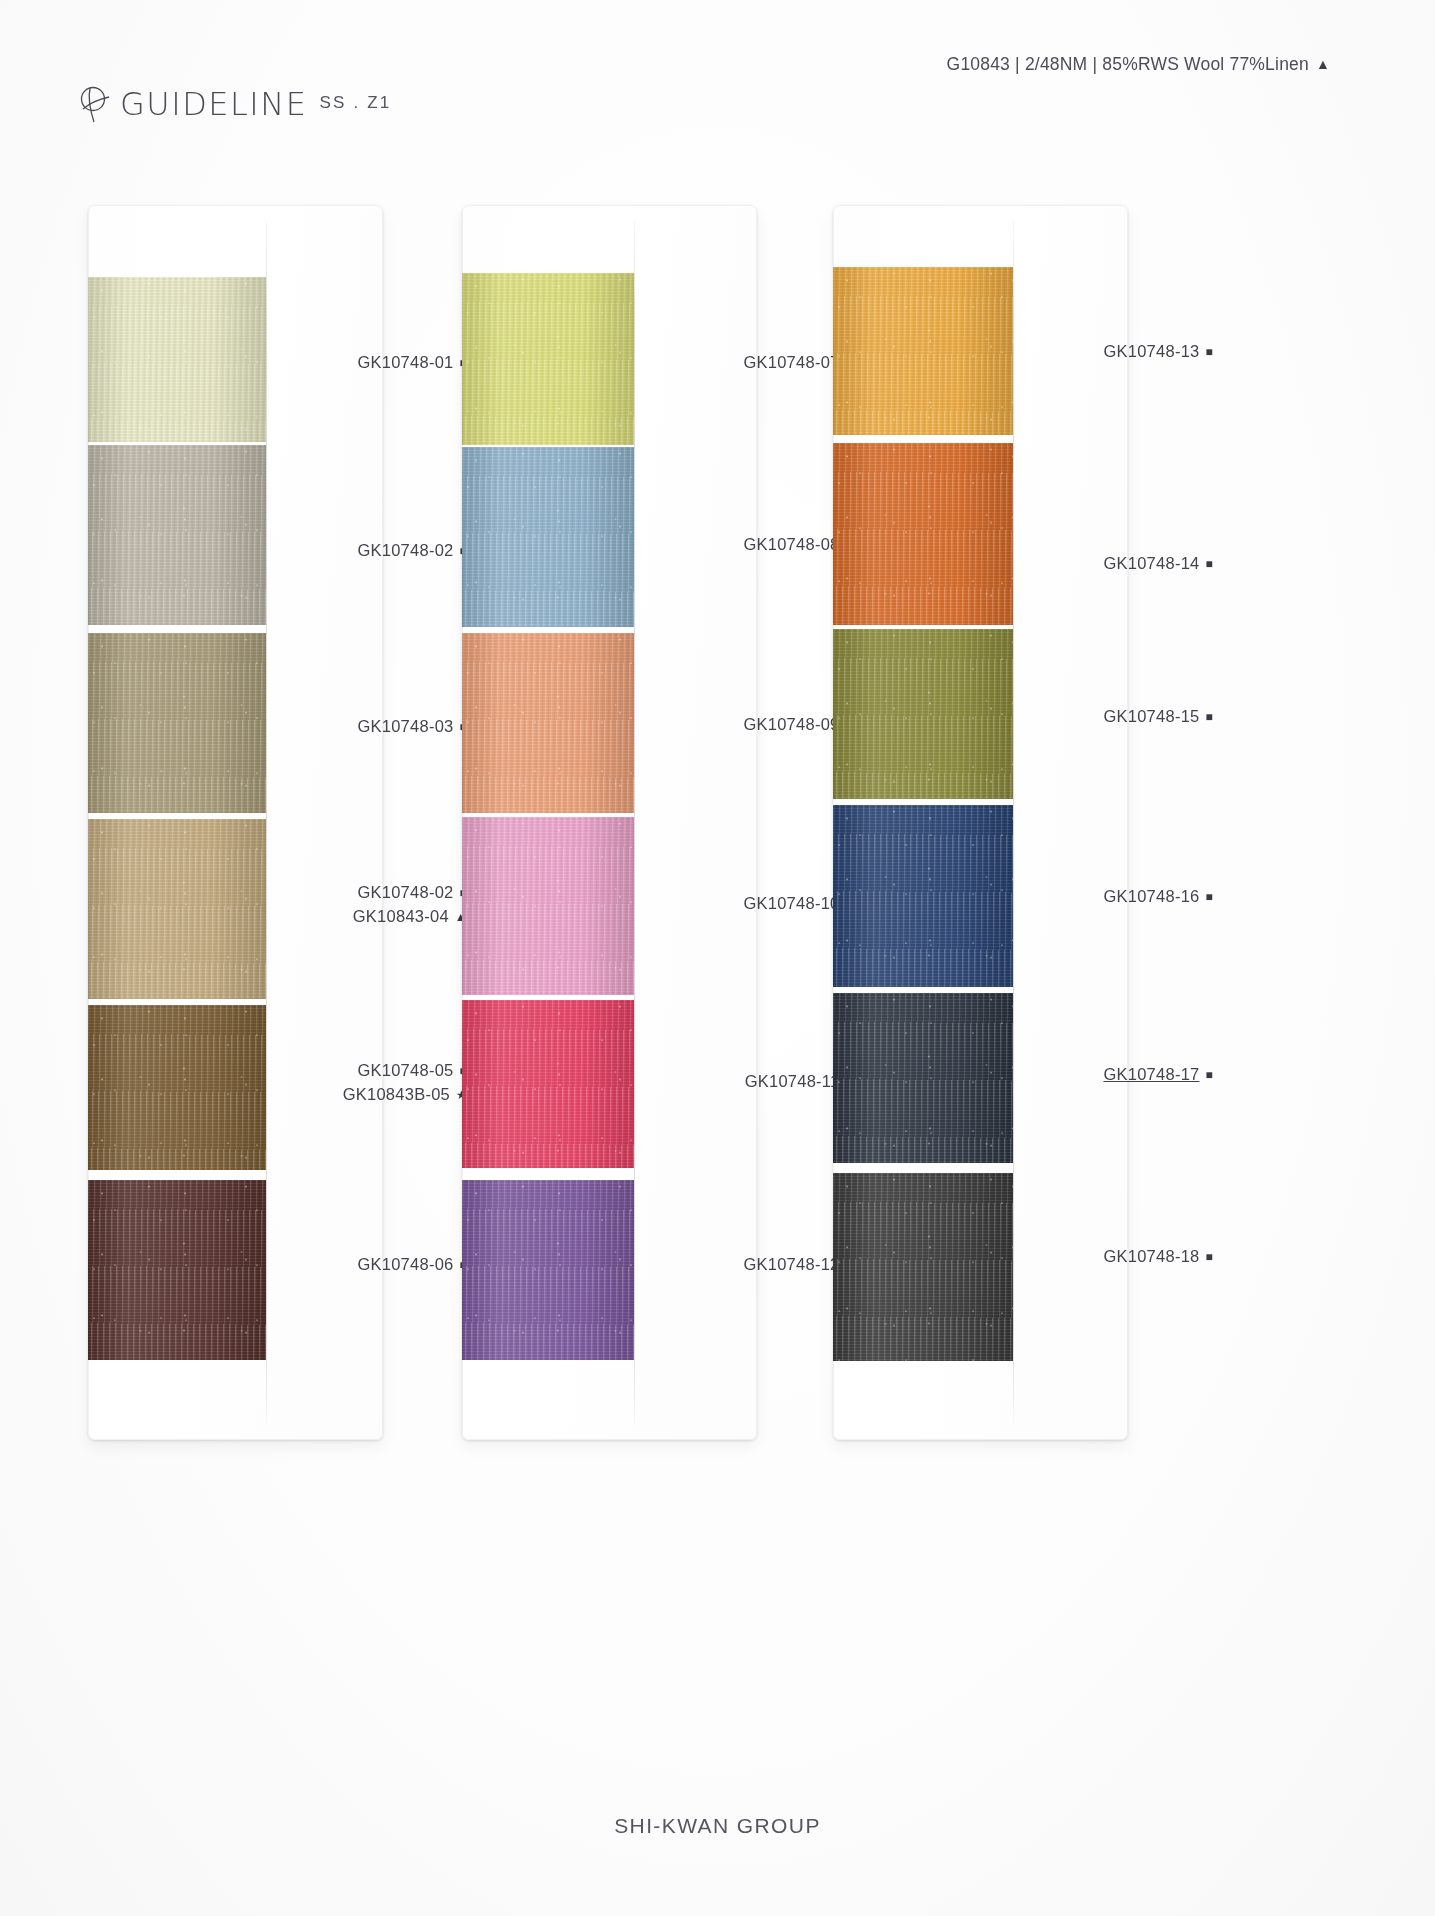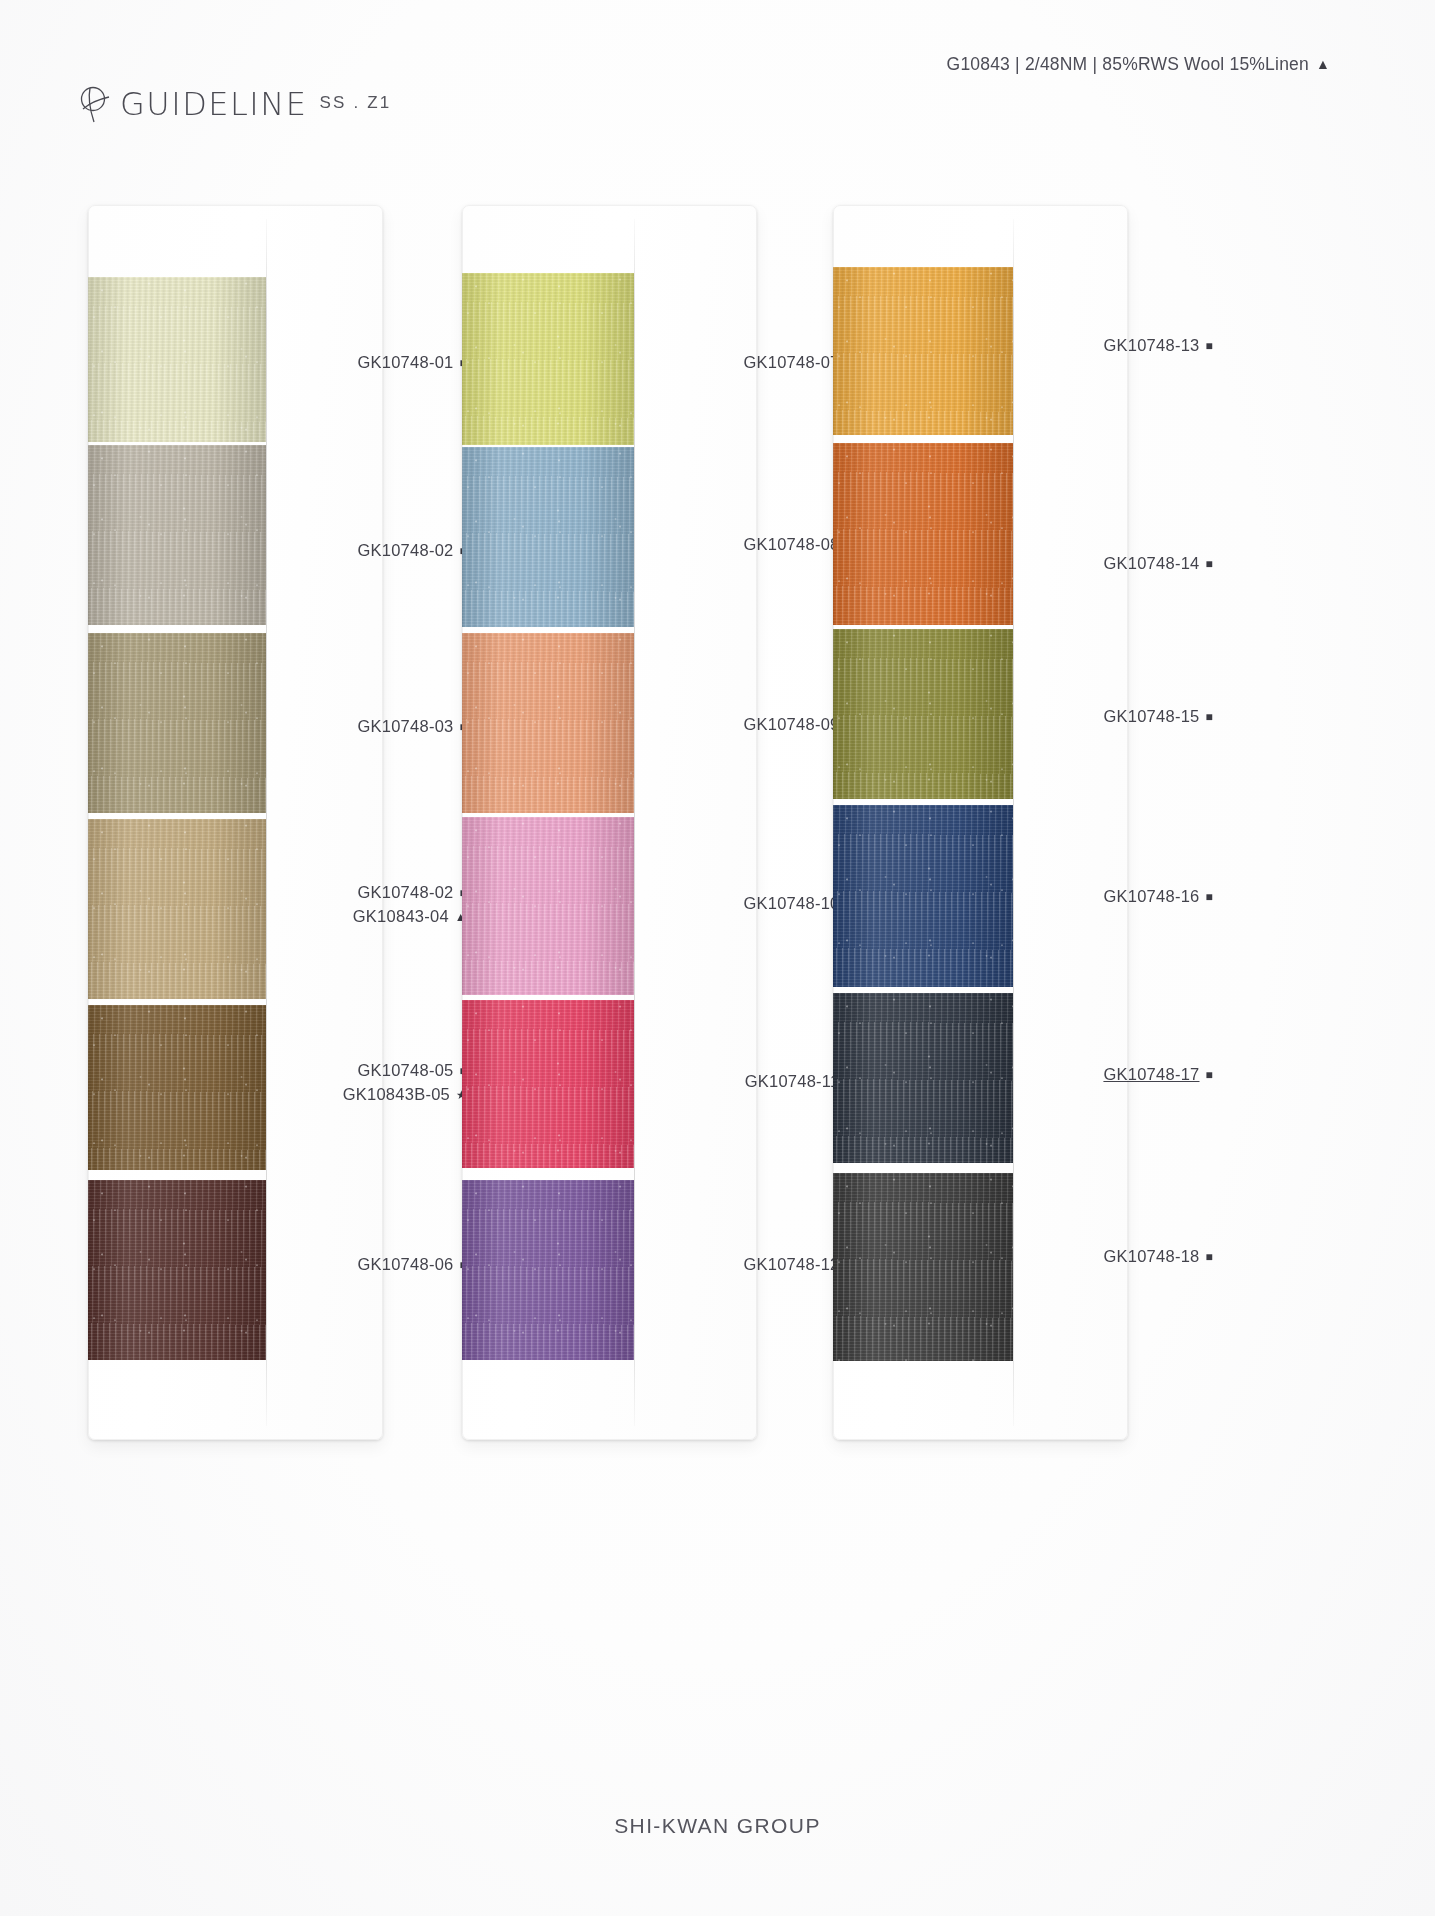--- a/index.html
+++ b/index.html
@@ -137,21 +137,21 @@
         <path d="M5 25 C13 18, 22 15, 31 13" stroke="#4a4a52" stroke-width="1.3" fill="none"></path>
         <path d="M12 4 C10 14, 12 26, 16 38" stroke="#4a4a52" stroke-width="1.3" fill="none"></path>
       </svg>
     </span>
     <span id="logo-word">GUIDELINE</span>
     <span id="logo-season">SS . Z1</span>
   </div>
 
   <div id="spec-block">
     <div class="spec-line">
-      <span>G10843 | 2/48NM | 85%RWS Wool 15%Linen</span><span class="spec-sym">▲</span>
+      <span>G10843 | 2/48NM | 85%RWS Wool 77%Linen</span><span class="spec-sym">▲</span>
     </div>
   </div>
 
 </div>
 
 <div id="cards">
 
   <div class="card" id="card-1">
     <div class="fold"></div>
     <div class="swatch-col">
@@ -274,21 +274,21 @@
       <div class="swatch" style="top:788px; height:170px;">
           <div class="yarn" style="background: rgb(44, 52, 64);"></div>
           <div class="fuzz"></div>
         </div>
       <div class="swatch" style="top:968px; height:188px;">
           <div class="yarn" style="background: rgb(58, 58, 58);"></div>
           <div class="fuzz"></div>
         </div>
     </div>
 
-    <div class="label-group" style="top:129px; right:-85px;">
+    <div class="label-group" style="top:135px; right:-85px;">
       <div class="label-line"><span>GK10748-13</span><span class="lsym">■</span></div>
     </div>
     <div class="label-group" style="top:320px; right:-85px;margin-top:27px;">
       <div class="label-line"><span>GK10748-14</span><span class="lsym">■</span></div>
     </div>
     <div class="label-group" style="top:500px; right:-85px;">
       <div class="label-line"><span>GK10748-15</span><span class="lsym">■</span></div>
     </div>
     <div class="label-group" style="top:680px; right:-85px;">
       <div class="label-line"><span>GK10748-16</span><span class="lsym">■</span></div>

